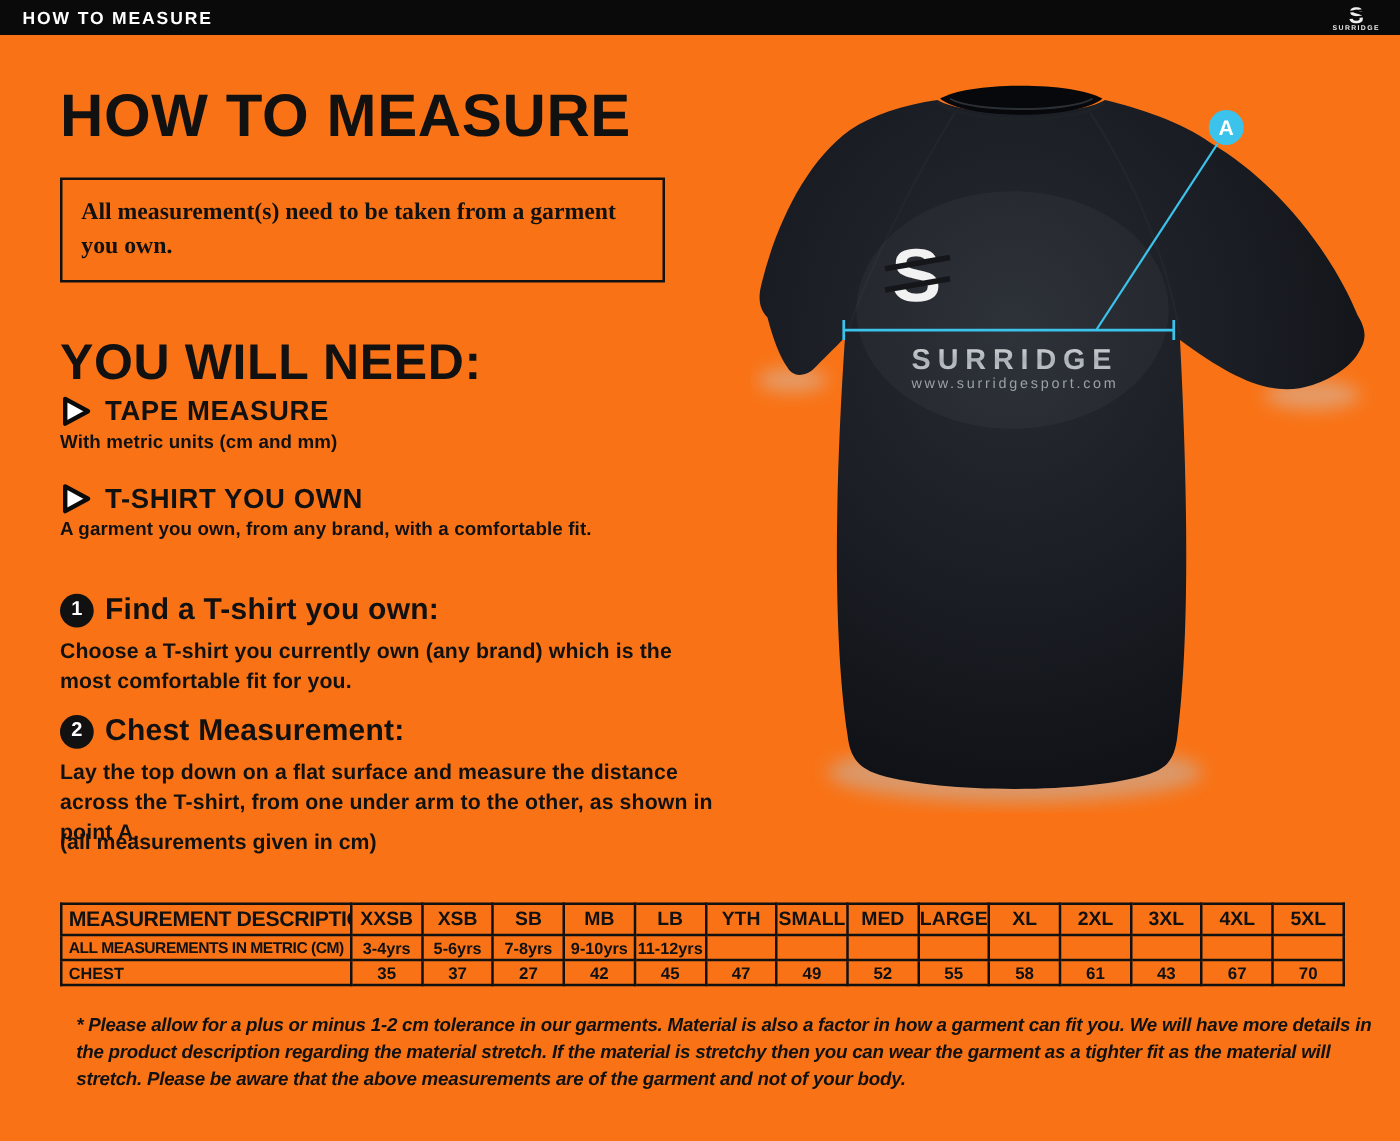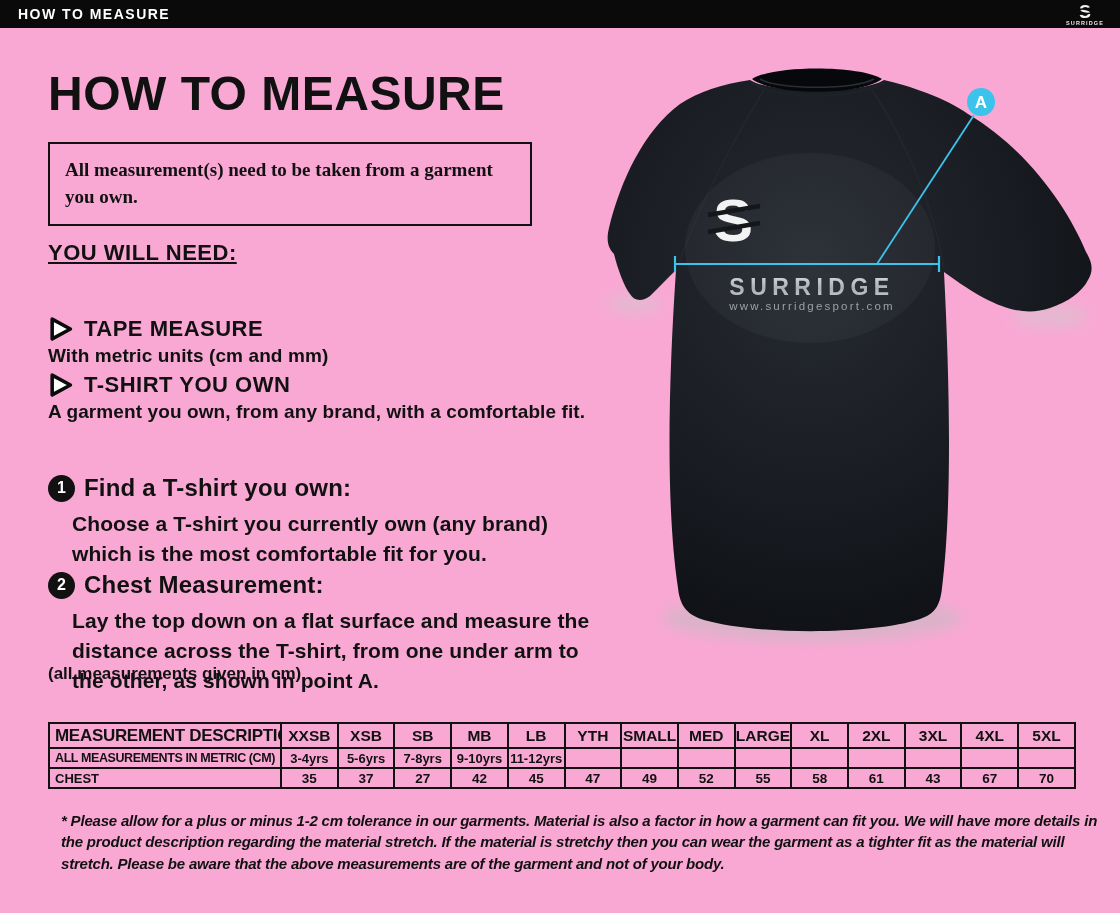--- a/index.html
+++ b/index.html
@@ -1,19 +1,19 @@
 <!DOCTYPE html>
 <html><head>
 <meta charset="utf-8">
 <style>
   * { margin:0; padding:0; box-sizing:border-box; }
   html,body { background:#fff; }
   body { font-family:"Liberation Sans", sans-serif; }
   #page {
-    position:relative; width:1120px; height:913px; background:#f9a8d4;
+    position:relative; width:1120px; height:913px; background:#f97316;
     overflow:hidden; color:#111;
   }
   
   .topbar {
     position:absolute; left:0; top:0; width:1120px; height:28px;
     background:#0a0a0a; display:flex; align-items:center;
   }
   .topbar-title {
     color:#fff; font-size:14px; font-weight:bold; letter-spacing:1.5px;
     margin-left:18px;
@@ -30,38 +30,38 @@
   .h1 {
     position:absolute; left:48px; top:66px; font-size:48px; font-weight:800;
     letter-spacing:0.5px; color:#111;
   }
   .notice-box {
     position:absolute; left:48px; top:142px; width:484px; height:84px;
     border:2.5px solid #111; padding:13px 15px;
   }
   .notice-box .txt { font-size:19px; font-weight:bold; line-height:1.42; color:#111;font-family:Liberation Serif, serif; }
   .h2-need {
-    position:absolute; left:48px; top:240px; font-size:22px; font-weight:800; letter-spacing:0.5px;text-decoration:underline;
+    position:absolute; left:48px; top:268px; font-size:40px; font-weight:800; letter-spacing:0.5px;
   }
   .need-item { position:absolute; left:48px; }
   .need-item .row { display:flex; gap:11px; }
   .need-item .tri { width:25px; height:26px; flex:0 0 auto; }
   .need-item .ttl { font-size:22px; font-weight:800; letter-spacing:0.5px; }
-  .need-item .desc { font-size:19px; font-weight:bold; margin-top:3px; letter-spacing:0.1px; }
+  .need-item .desc { font-size:15px; font-weight:bold; margin-top:3px; letter-spacing:0.1px; }
   #need-0 { top:316px; }
-  #need-1 { top:372px; }
+  #need-1 { top:386px; }
   .step { position:absolute; left:48px; }
   .step .row { display:flex; align-items:center; gap:9px; }
   .step .num {
     width:27px; height:27px; border-radius:50%; background:#111; color:#fff;
     font-size:16px; font-weight:bold; display:flex; align-items:center; justify-content:center;
     flex:0 0 auto;
   }
   .step .ttl { font-size:24px; font-weight:700; letter-spacing:0.2px; }
-  .step .desc { font-size:21px; font-weight:bold; line-height:1.42; margin-top:7px; letter-spacing:0.1px;margin-left:24px; }
+  .step .desc { font-size:17px; font-weight:bold; line-height:1.42; margin-top:7px; letter-spacing:0.1px; }
   #step-0 { top:474px; width:530px; }
   #step-1 { top:571px; width:548px; }
   
   .sizechart-head { position:absolute; left:48px; top:664px; display:flex; align-items:baseline; gap:10px; }
   .sizechart-head .big { font-size:36px; font-weight:800; letter-spacing:0.5px; }
   .sizechart-head .small { font-size:17px; font-weight:bold; }
   table.size-table {
     position:absolute; left:48px; top:722px; width:1028px;
     border-collapse:collapse; table-layout:fixed;
   }

